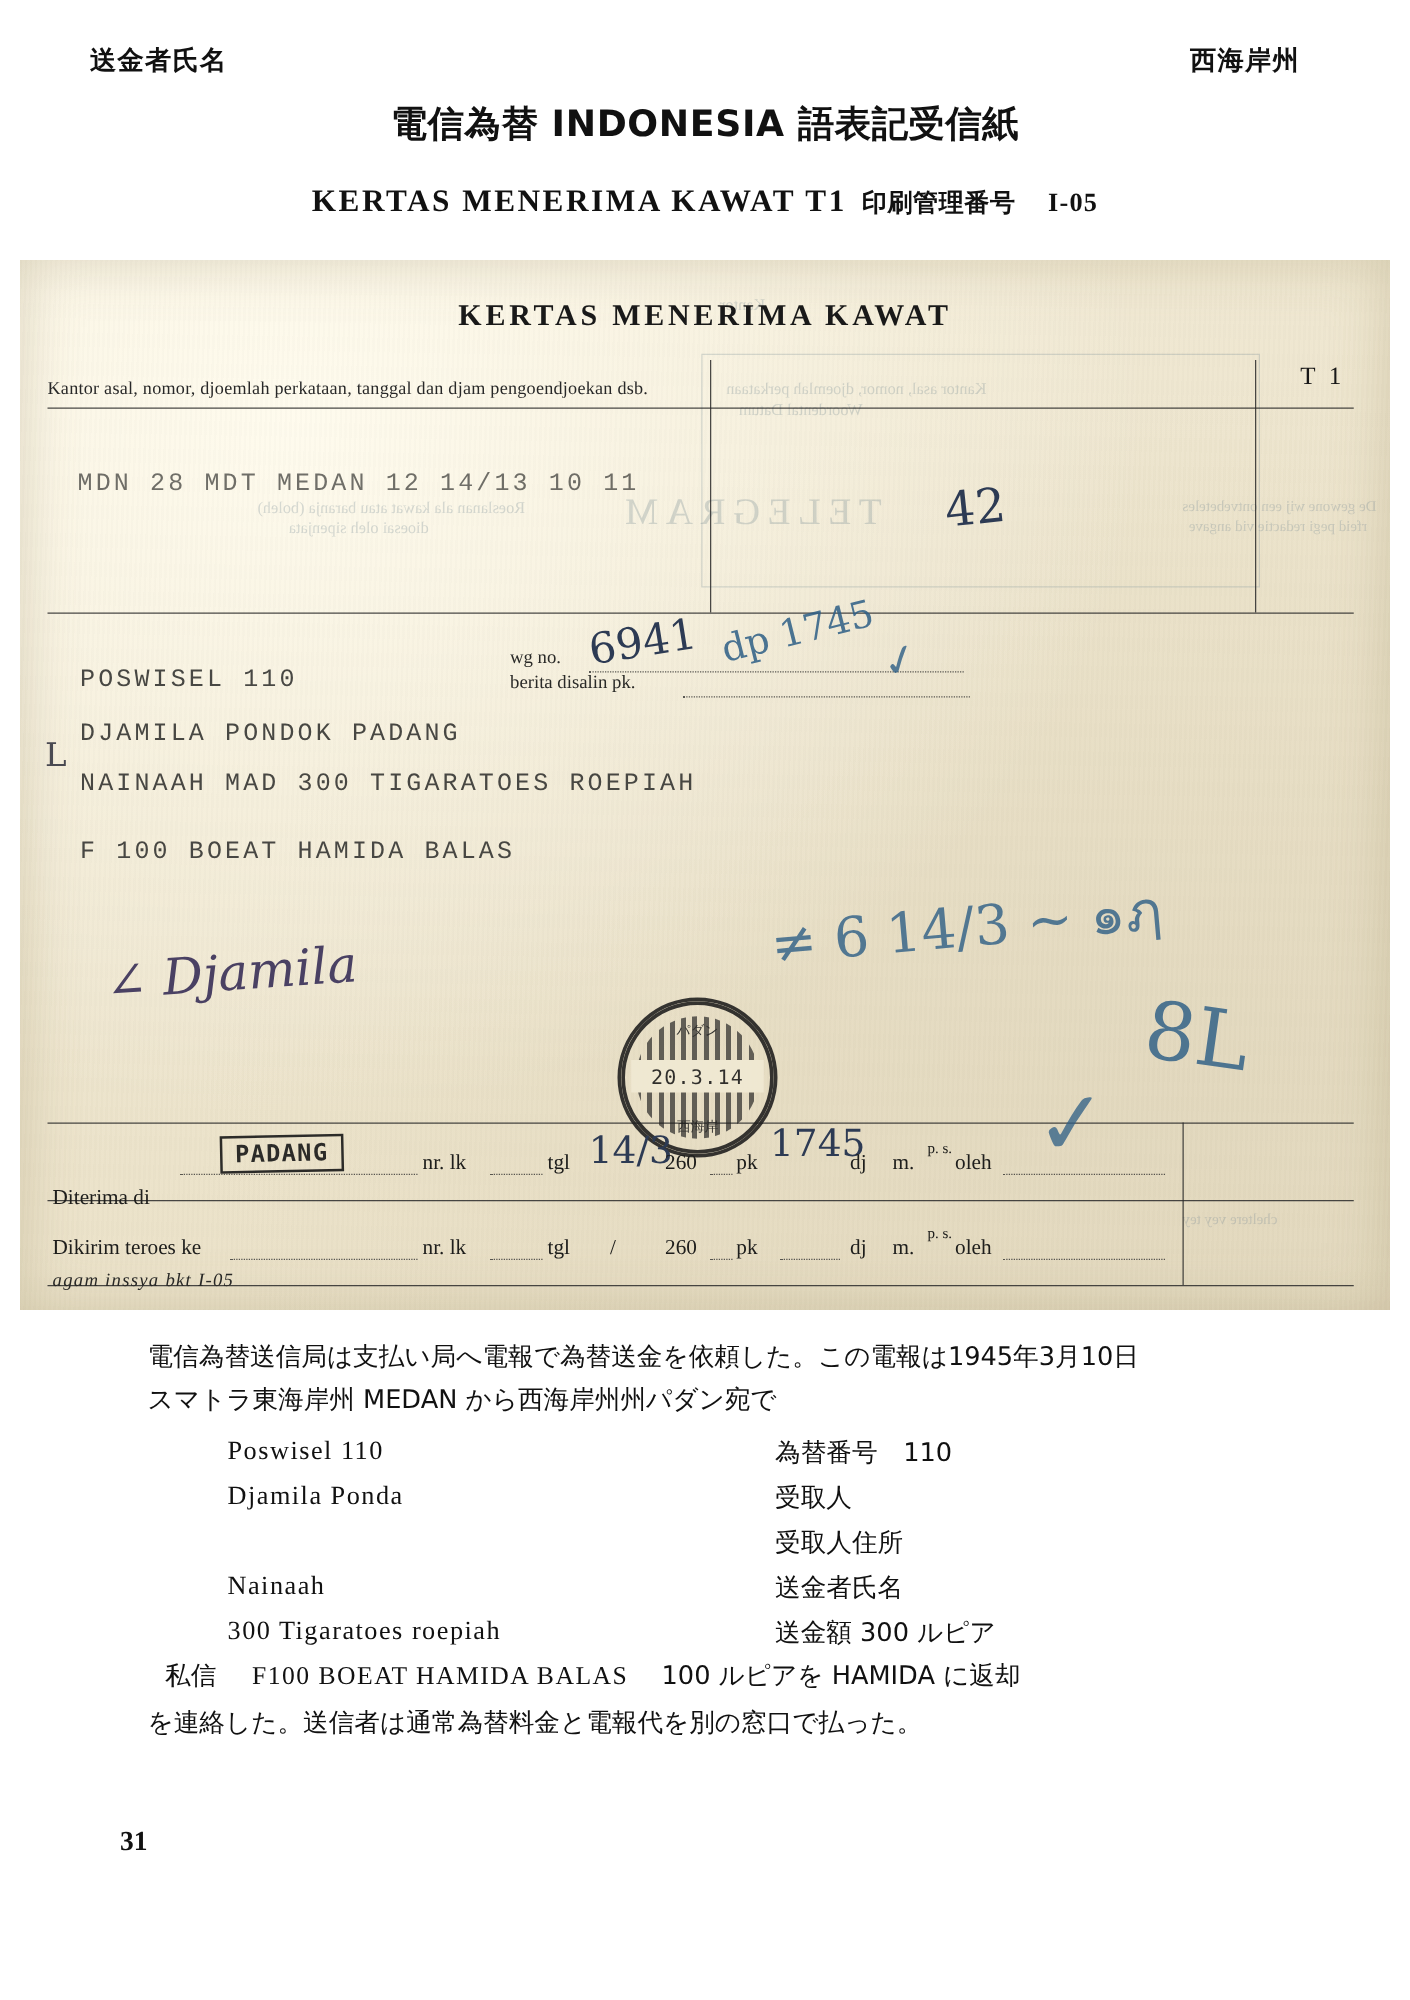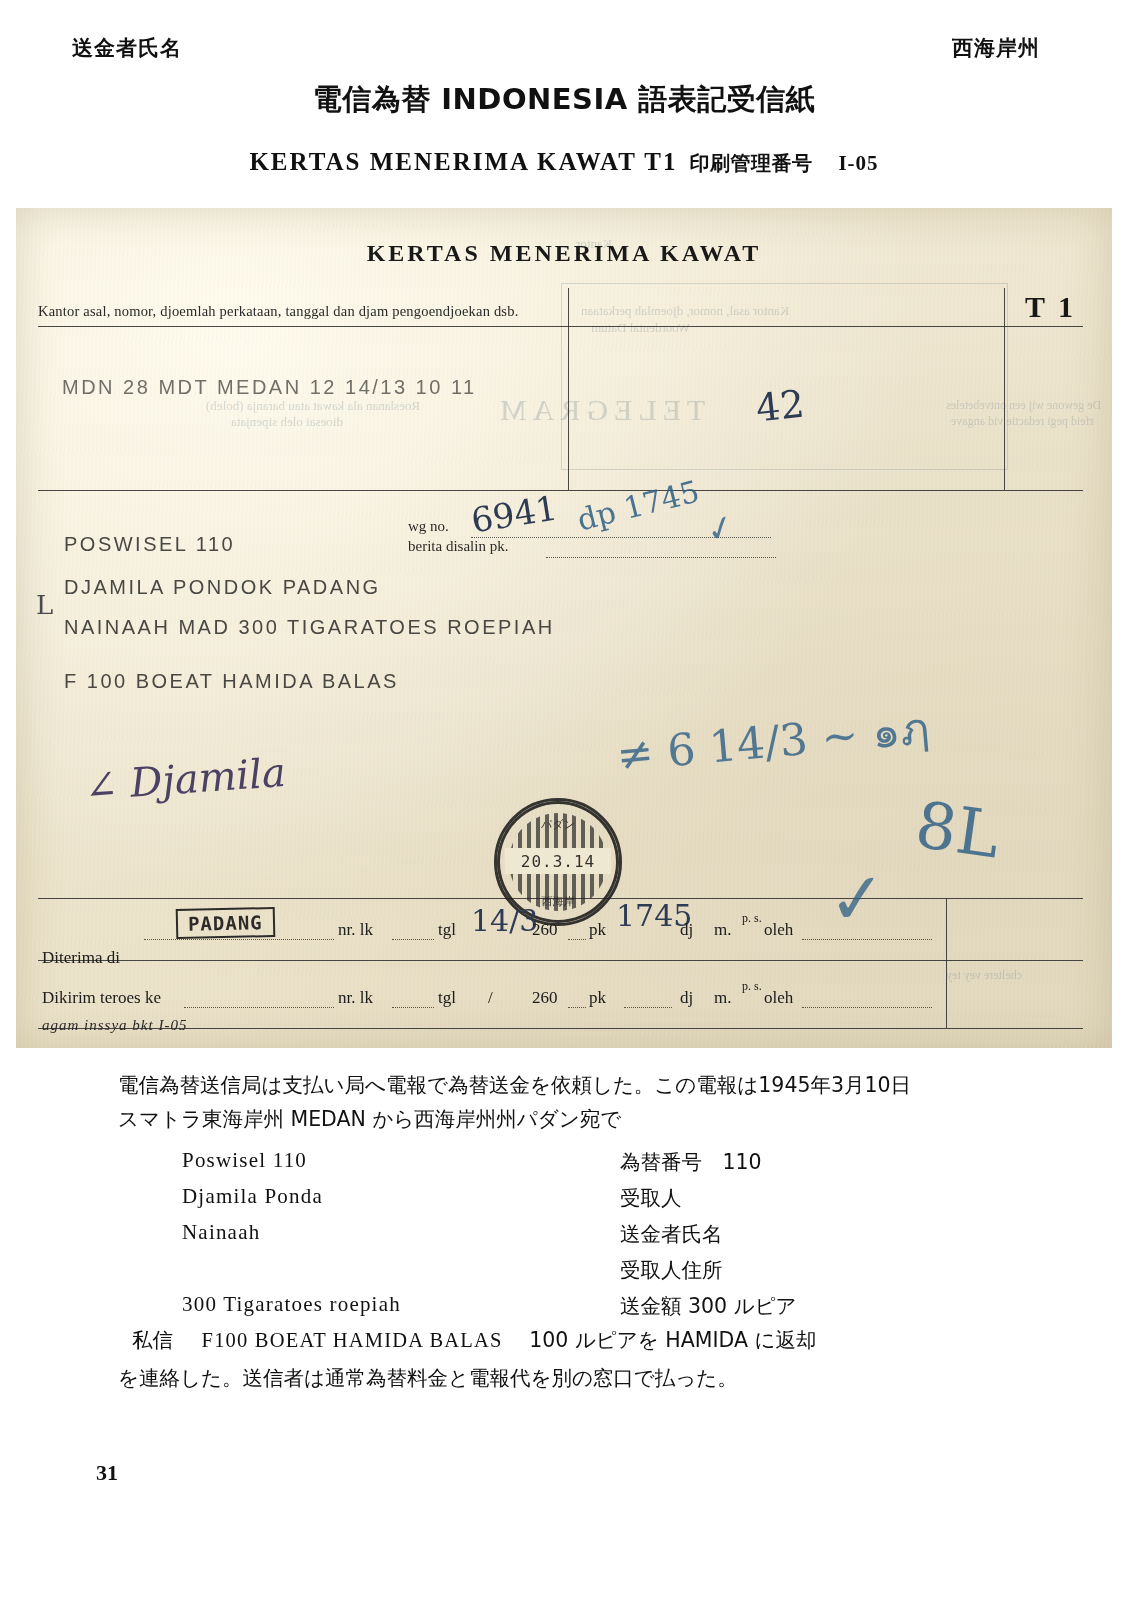--- a/index.html
+++ b/index.html
@@ -113,24 +113,23 @@
     font-family: "Liberation Serif", serif;
     font-weight: bold;
     font-size: 24px;
     letter-spacing: 3px;
     color: #1b1b1b;
   }
   .scan-t1 {
     position: absolute;
     right: 36px; top: 82px;
     font-family: "Liberation Serif", serif;
-    font-size: 30px;
+    font-size: 20px;
     letter-spacing: 3px;
     color: #1a1a1a;
-    font-weight: bold;
   }
   .scan-instr {
     position: absolute;
     left: 22px; top: 95px;
     font-family: "Liberation Serif", serif;
     font-size: 14.5px;
     letter-spacing: 0.2px;
     color: #2a2a2a;
   }
   .rule {
@@ -142,21 +141,21 @@
   .vrule {
     position: absolute;
     background: #2b2b2b;
     width: 1px;
     opacity: .85;
   }
 
   
   .tw {
     position: absolute;
-    font-family: Liberation Sans, sans-serif;
+    font-family: Liberation Mono, monospace;
     font-size: 20px;
     letter-spacing: 2.5px;
     color: #3b3b38;
     white-space: nowrap;
     opacity: .92;
   }
   .tw.faint { opacity: .72; }
 
   
   .lbl {
@@ -427,26 +426,26 @@
   <div class="tbl">
     <div class="row">
       <span class="lat-col">Poswisel  110</span>
       <span class="jp-col">為替番号　110</span>
     </div>
     <div class="row">
       <span class="lat-col">Djamila Ponda</span>
       <span class="jp-col">受取人</span>
     </div>
     <div class="row">
+      <span class="lat-col"></span>
+      <span class="jp-col">受取人住所</span>
+    </div>
+    <div class="row">
       <span class="lat-col">Nainaah</span>
       <span class="jp-col">送金者氏名</span>
-    </div>
-    <div class="row">
-      <span class="lat-col"></span>
-      <span class="jp-col">受取人住所</span>
     </div>
     <div class="row">
       <span class="lat-col">300  Tigaratoes roepiah</span>
       <span class="jp-col">送金額 300 ルピア</span>
     </div>
   </div>
 
   <div class="l3">
     <span>私信</span>
     <span class="lat" style="margin-left:22px;">F100 BOEAT HAMIDA BALAS</span>

